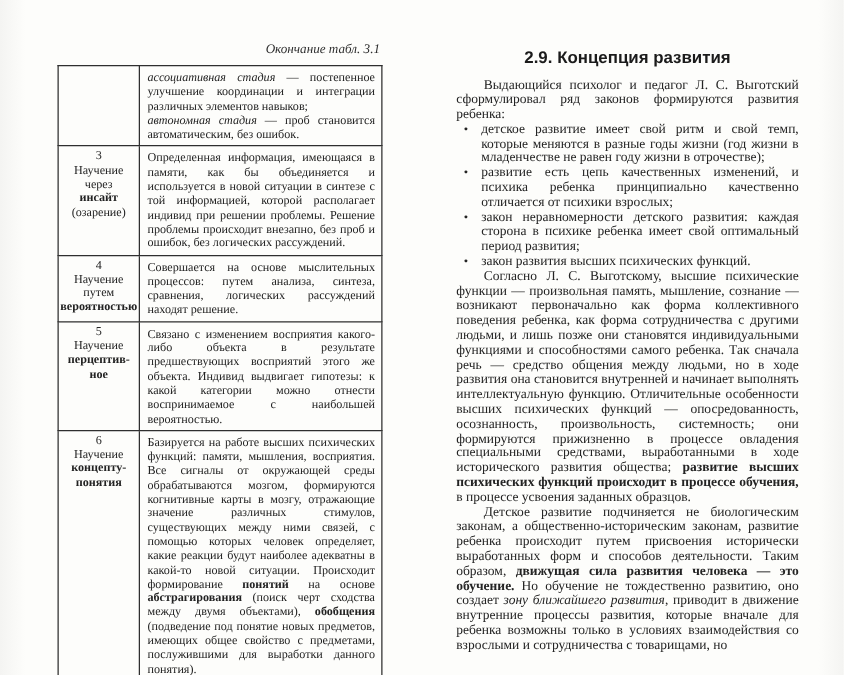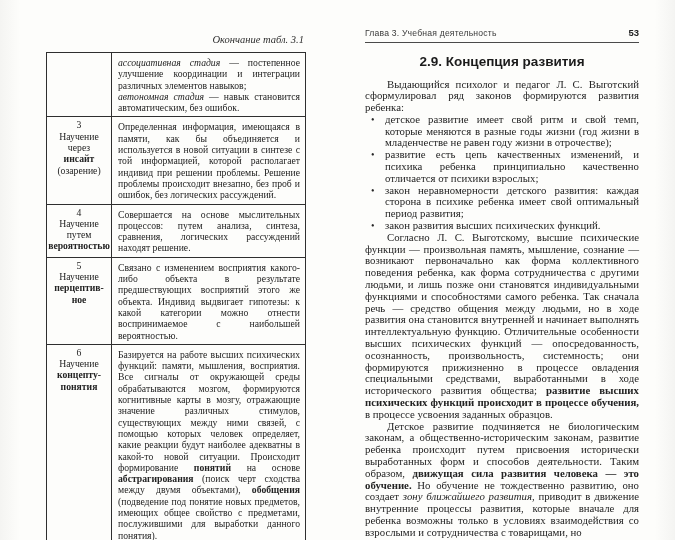--- a/index.html
+++ b/index.html
@@ -63,21 +63,21 @@
 
   <div class="left-page">
     <div class="left-content">
       <div class="table-caption">Окончание табл. 3.1</div>
 
       <table class="learning-table">
         <tbody>
             <tr>
           <td class="cell-label"></td>
           <td class="cell-desc"><span class="i">ассоциативная стадия</span><span> — постепенное улучшение координации и интеграции различных элементов навыков;
-</span><span class="i">автономная стадия</span><span> — навык становится автоматическим, без ошибок.</span></td>
+</span><span class="i">автономная стадия</span><span> — проб становится автоматическим, без ошибок.</span></td>
         </tr>
         <tr>
           <td class="cell-label"><span>3
 Научение
 через
 </span><span class="b">инсайт</span><span>
 (озарение)</span></td>
           <td class="cell-desc"><span>Определенная информация, имеющаяся в памяти, как бы объединяется и используется в новой ситуации в синтезе с той информацией, которой располагает индивид при решении проблемы. Решение проблемы происходит внезапно, без проб и ошибок, без логических рассуждений.</span></td>
         </tr>
         <tr>
@@ -102,24 +102,20 @@
           <td class="cell-desc"><span>Базируется на работе высших психических функций: памяти, мышления, восприятия. Все сигналы от окружающей среды обрабатываются мозгом, формируются когнитивные карты в мозгу, отражающие значение различных стимулов, существующих между ними связей, с помощью которых человек определяет, какие реакции будут наиболее адекватны в какой-то новой ситуации. Происходит формирование </span><span class="b">понятий</span><span> на основе </span><span class="b">абстрагирования</span><span> (поиск черт сходства между двумя объектами), </span><span class="b">обобщения</span><span> (подведение под понятие новых предметов, имеющих общее свойство с предметами, послужившими для выработки данного понятия).</span></td>
         </tr>
       </tbody>
         </table>
     </div>
   </div>
 
   <div class="right-page">
     <div class="right-content">
 
-      <div class="running-head">
-        <span class="chapter">Глава 3. Учебная деятельность</span>
-        <span class="pagenum">53</span>
-      </div>
 
       <div class="section-title">
         <div>2.9. Концепция развития</div>
       </div>
 
       <div class="body-text">
         <p><span>Выдающийся психолог и педагог Л. С. Выготский сформулировал ряд законов формируются развития ребенка:</span></p>
 
         <div class="bullet">
           <span class="m">•</span>

